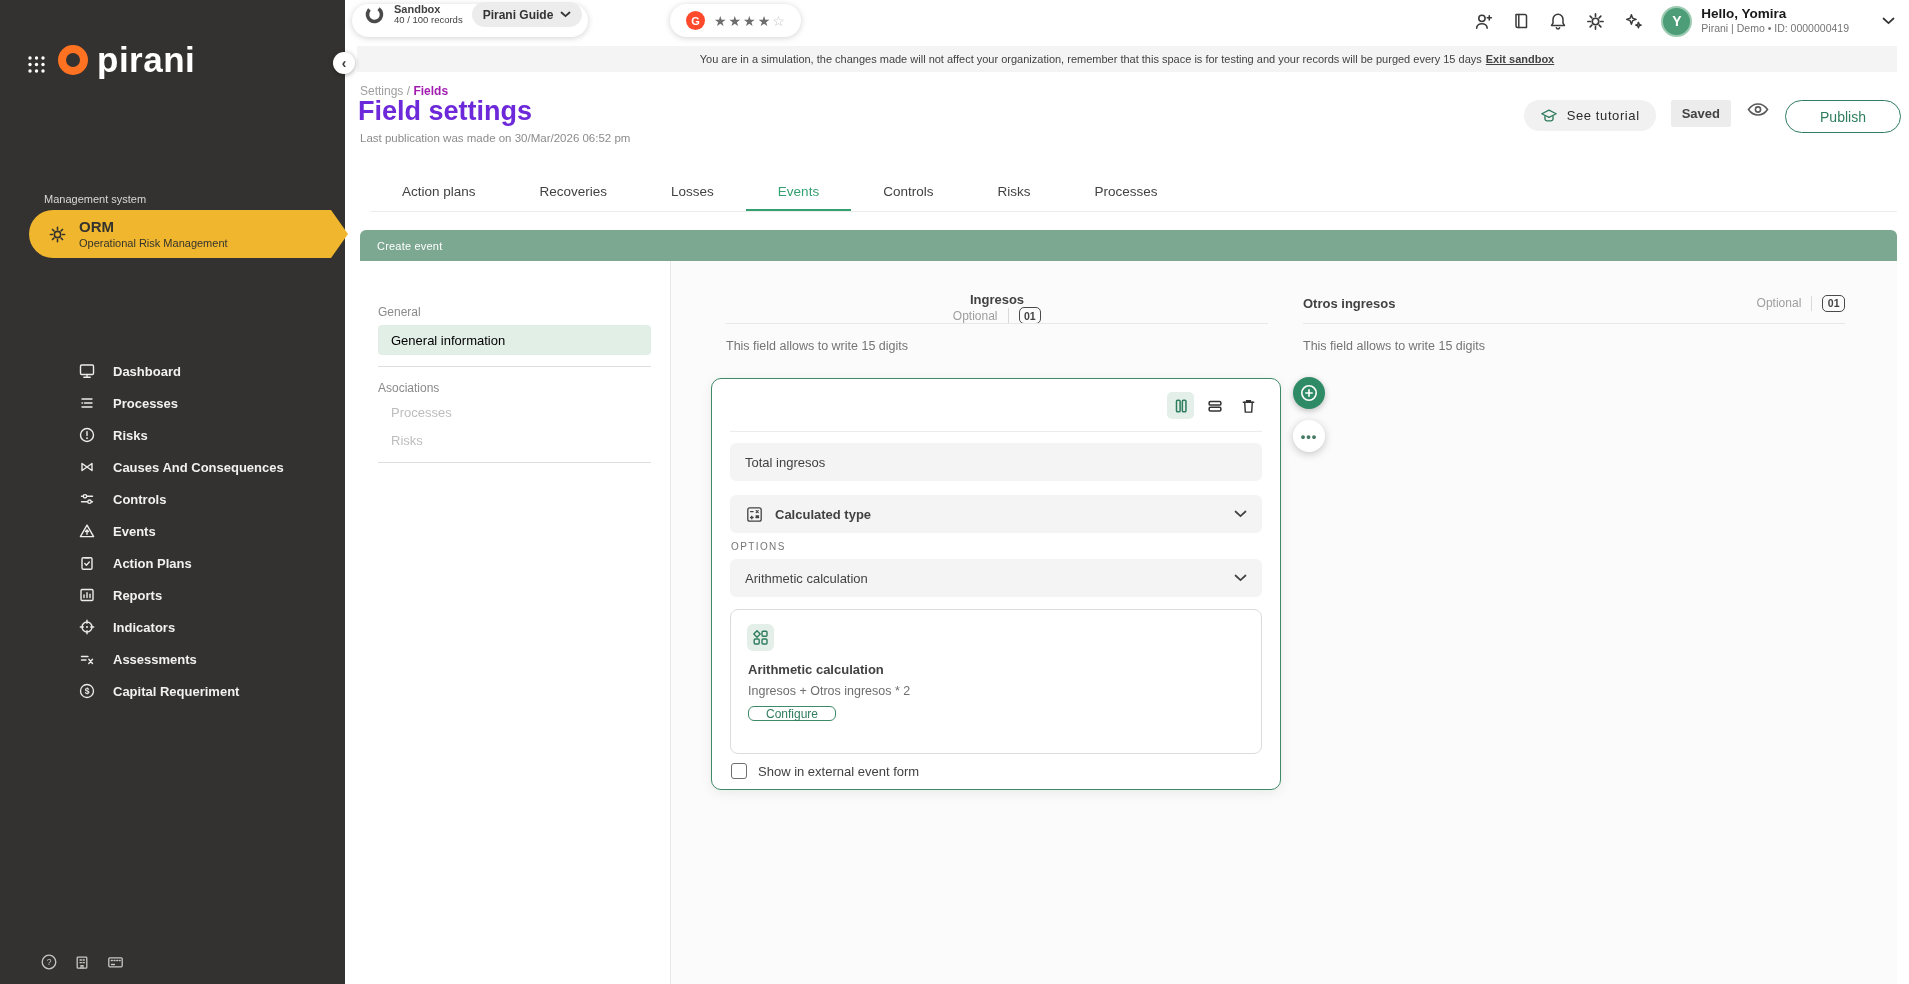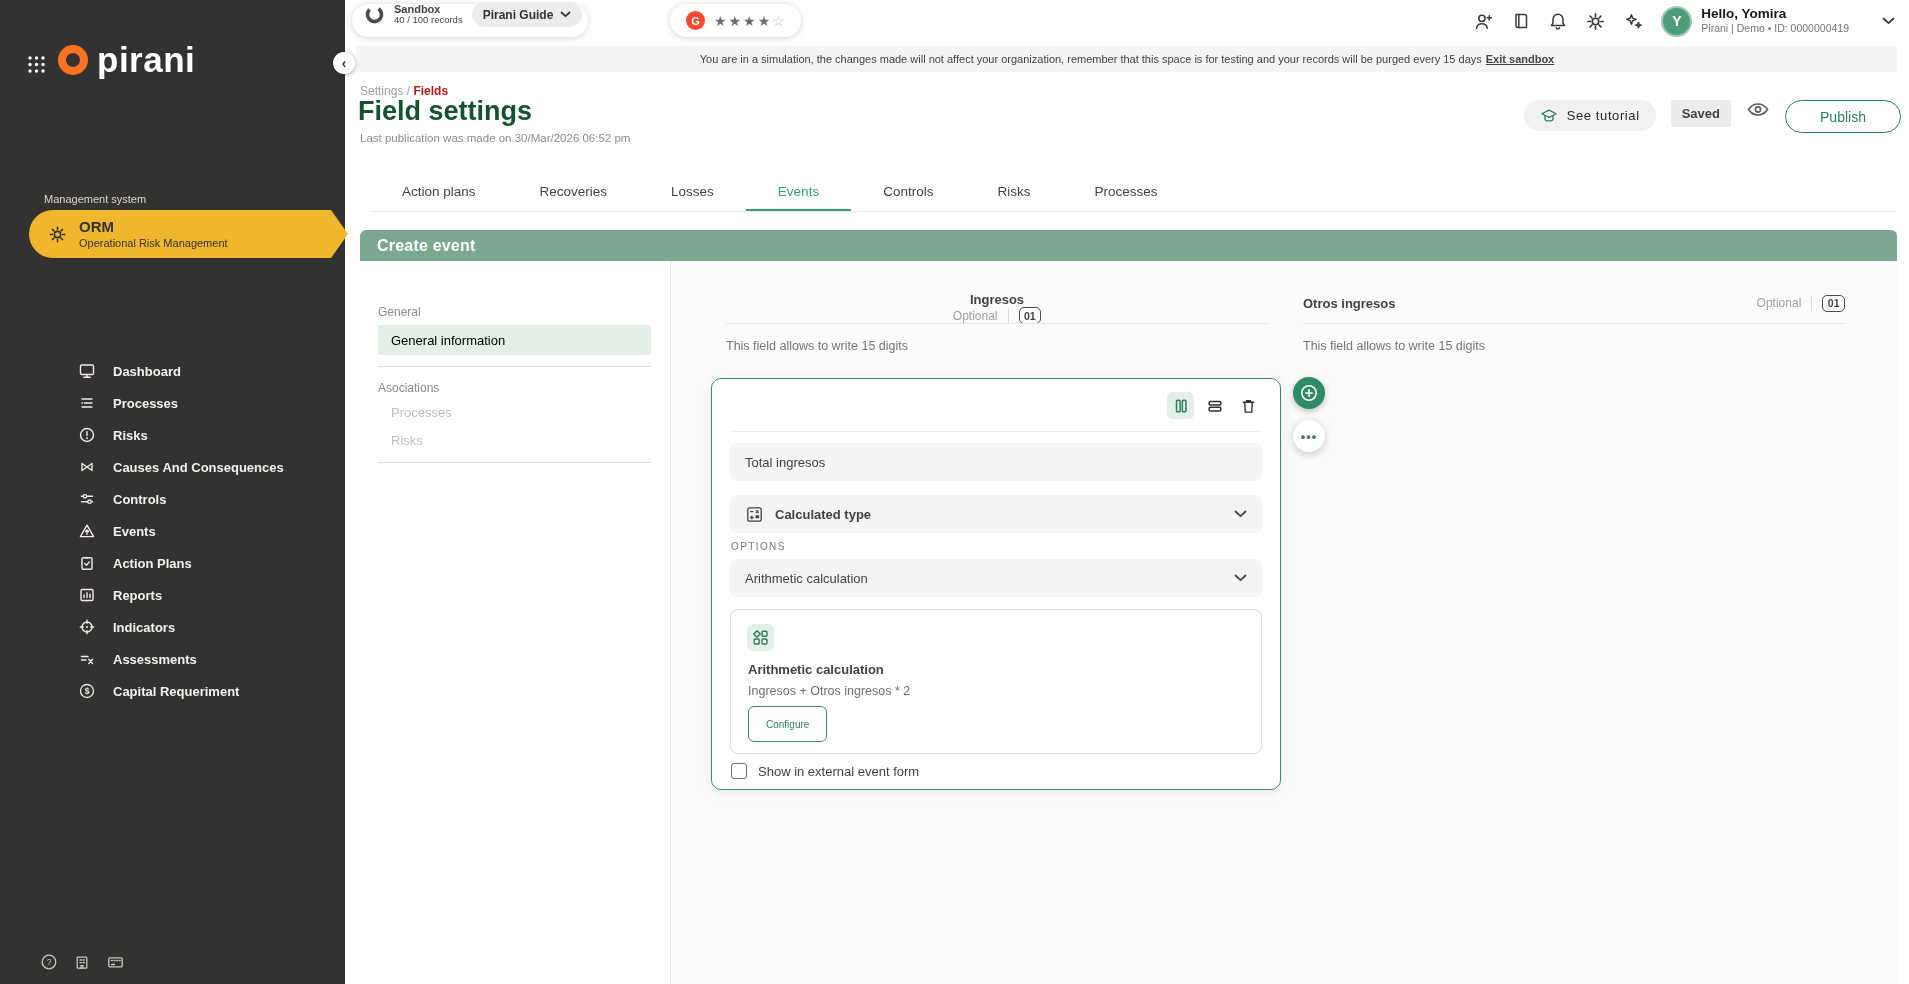--- a/index.html
+++ b/index.html
@@ -54,43 +54,43 @@
   .user-meta { font-size:10.5px; color:#757575; line-height:1.3; }
   .user-chevron { margin-left:24px; }
 
   
   .sim-banner { position:absolute; left:357px; top:46px; width:1540px; height:26px; background:#F4F4F4;
     display:flex; align-items:center; justify-content:center; gap:4px; font-size:11px; color:#424242; }
   .sim-link { text-decoration:underline; font-weight:600; color:#424242; cursor:pointer; }
 
   
   .breadcrumb { position:absolute; left:360px; top:84px; font-size:12px; color:#9e9e9e; }
-  .crumb-current { color:#b91c1c; font-weight:bold; }
+  .crumb-current { color:#a21caf; font-weight:bold; }
   .crumb-link { cursor:pointer; }
-  .page-title { position:absolute; left:358px; top:96px; font-size:27px; font-weight:bold; color:#14532d; }
+  .page-title { position:absolute; left:358px; top:96px; font-size:27px; font-weight:bold; color:#6d28d9; }
   .page-sub { position:absolute; left:360px; top:132px; font-size:11.5px; color:#8b8b8b; }
   .hdr-actions { position:absolute; right:8px; top:100px; display:flex; gap:15px; }
   .btn-tutorial { height:31px; border-radius:17px; background:#F1F1F1; padding:0 16px; display:flex;
     align-items:center; gap:9px; font-size:13px; letter-spacing:.6px; color:#2b2b2b; cursor:pointer; border:none; }
   .saved-chip { height:27px; background:#ECECEC; padding:0 11px; display:flex; align-items:center;
     font-size:13px; font-weight:bold; color:#424242; border-radius:2px; }
   .eye-btn { cursor:pointer; }
   .btn-publish { height:33px; min-width:116px; border:1px solid #2F7D5F; border-radius:18px; background:#fff;
     color:#2F7D5F; font-size:14px; display:flex; align-items:center; justify-content:center; padding:0 28px; cursor:pointer; }
 
   
   .tabs { position:absolute; left:370px; top:178px; display:flex; border-bottom:1px solid #ececec; width:1527px; }
   .tab { padding:0 32px; height:33px; line-height:28px; font-size:13.5px; color:#424242;
     cursor:pointer; border-bottom:2.5px solid transparent; white-space:nowrap; }
   .tab.active { color:#35A070; border-bottom-color:#35A070; }
 
   
   .section-banner { position:absolute; left:360px; top:230px; width:1537px; height:31px; background:#7CA891;
     border-radius:6px 6px 0 0; display:flex; align-items:center; padding-left:17px;
-    color:#fff; font-size:16px; font-weight:bold; letter-spacing:.2px; }
+    color:#fff; font-size:11px; font-weight:normal; letter-spacing:.2px; }
   .canvas-bg { position:absolute; left:670px; top:261px; width:1227px; height:723px; background:#FBFBFB; }
   .vdivider { position:absolute; left:670px; top:261px; width:1px; height:723px; background:#E7E7E7; }
 
   
   .lp-label { position:absolute; font-size:12px; color:#8a8a8a; }
   .lp-selected { position:absolute; left:378px; top:325px; width:273px; height:30px; background:#E2EFE7;
     border-radius:4px; color:#000000; font-size:13px; display:flex; align-items:center; padding-left:13px; cursor:pointer; }
   .lp-div { position:absolute; left:378px; width:273px; height:1px; background:#DEDEDE; }
   .lp-item { position:absolute; left:391px; font-size:13px; color:#BDBDBD; cursor:pointer; }
   .lp-note { position:absolute; left:378px; top:928px; width:305px; font-size:11.5px; color:#9a9a9a; line-height:1.55; }
@@ -124,22 +124,22 @@
   .sel-label { font-size:13px; color:#424242; font-weight:600; }
   .sel-label.normal { font-weight:normal; }
   .sel-chevron { margin-left:auto; }
   .ed-options-label { position:absolute; top:162px; left:19px; font-size:10px; letter-spacing:1.4px; color:#757575; }
   .calc-card { position:absolute; top:230px; left:18px; width:532px; height:145px; border:1px solid #DCDCDC;
     border-radius:8px; background:#fff; }
   .calc-icon-box { position:absolute; top:14px; left:16px; width:27px; height:27px; background:#E3EFE8;
     border-radius:6px; display:flex; align-items:center; justify-content:center; }
   .calc-title { position:absolute; top:52px; left:17px; font-size:13px; font-weight:bold; color:#424242; }
   .calc-formula { position:absolute; top:74px; left:17px; font-size:12.5px; color:#6e6e6e; }
-  .btn-configure { position:absolute; top:96px; left:17px; height:36px; padding:0 17px; background:#fff;
-    border:1px solid #3D8A68; border-radius:6px; color:#2F7D5F; font-size:10px; cursor:pointer; }
+  .btn-configure { position:absolute; top:96px; left:17px; height:15px; padding:0 17px; background:#fff;
+    border:1px solid #3D8A68; border-radius:6px; color:#2F7D5F; font-size:12px; cursor:pointer; }
   .ed-check-row { position:absolute; top:384px; left:19px; display:flex; align-items:center; gap:11px; cursor:pointer; }
   .checkbox { width:16px; height:16px; border:1.5px solid #6f6f6f; border-radius:3px; background:#fff; }
   .check-label { font-size:13px; color:#424242; }
 
   
   .fab { position:absolute; width:32px; height:32px; border-radius:50%; display:flex; align-items:center;
     justify-content:center; cursor:pointer; }
   .fab-add { left:1293px; top:377px; background:#2F8B66; box-shadow:0 2px 6px rgba(0,0,0,.25); }
   .fab-more { left:1293px; top:420px; background:#fff; box-shadow:0 2px 8px rgba(0,0,0,.22);
     color:#447a63; font-size:13px; font-weight:bold; letter-spacing:1px; }

